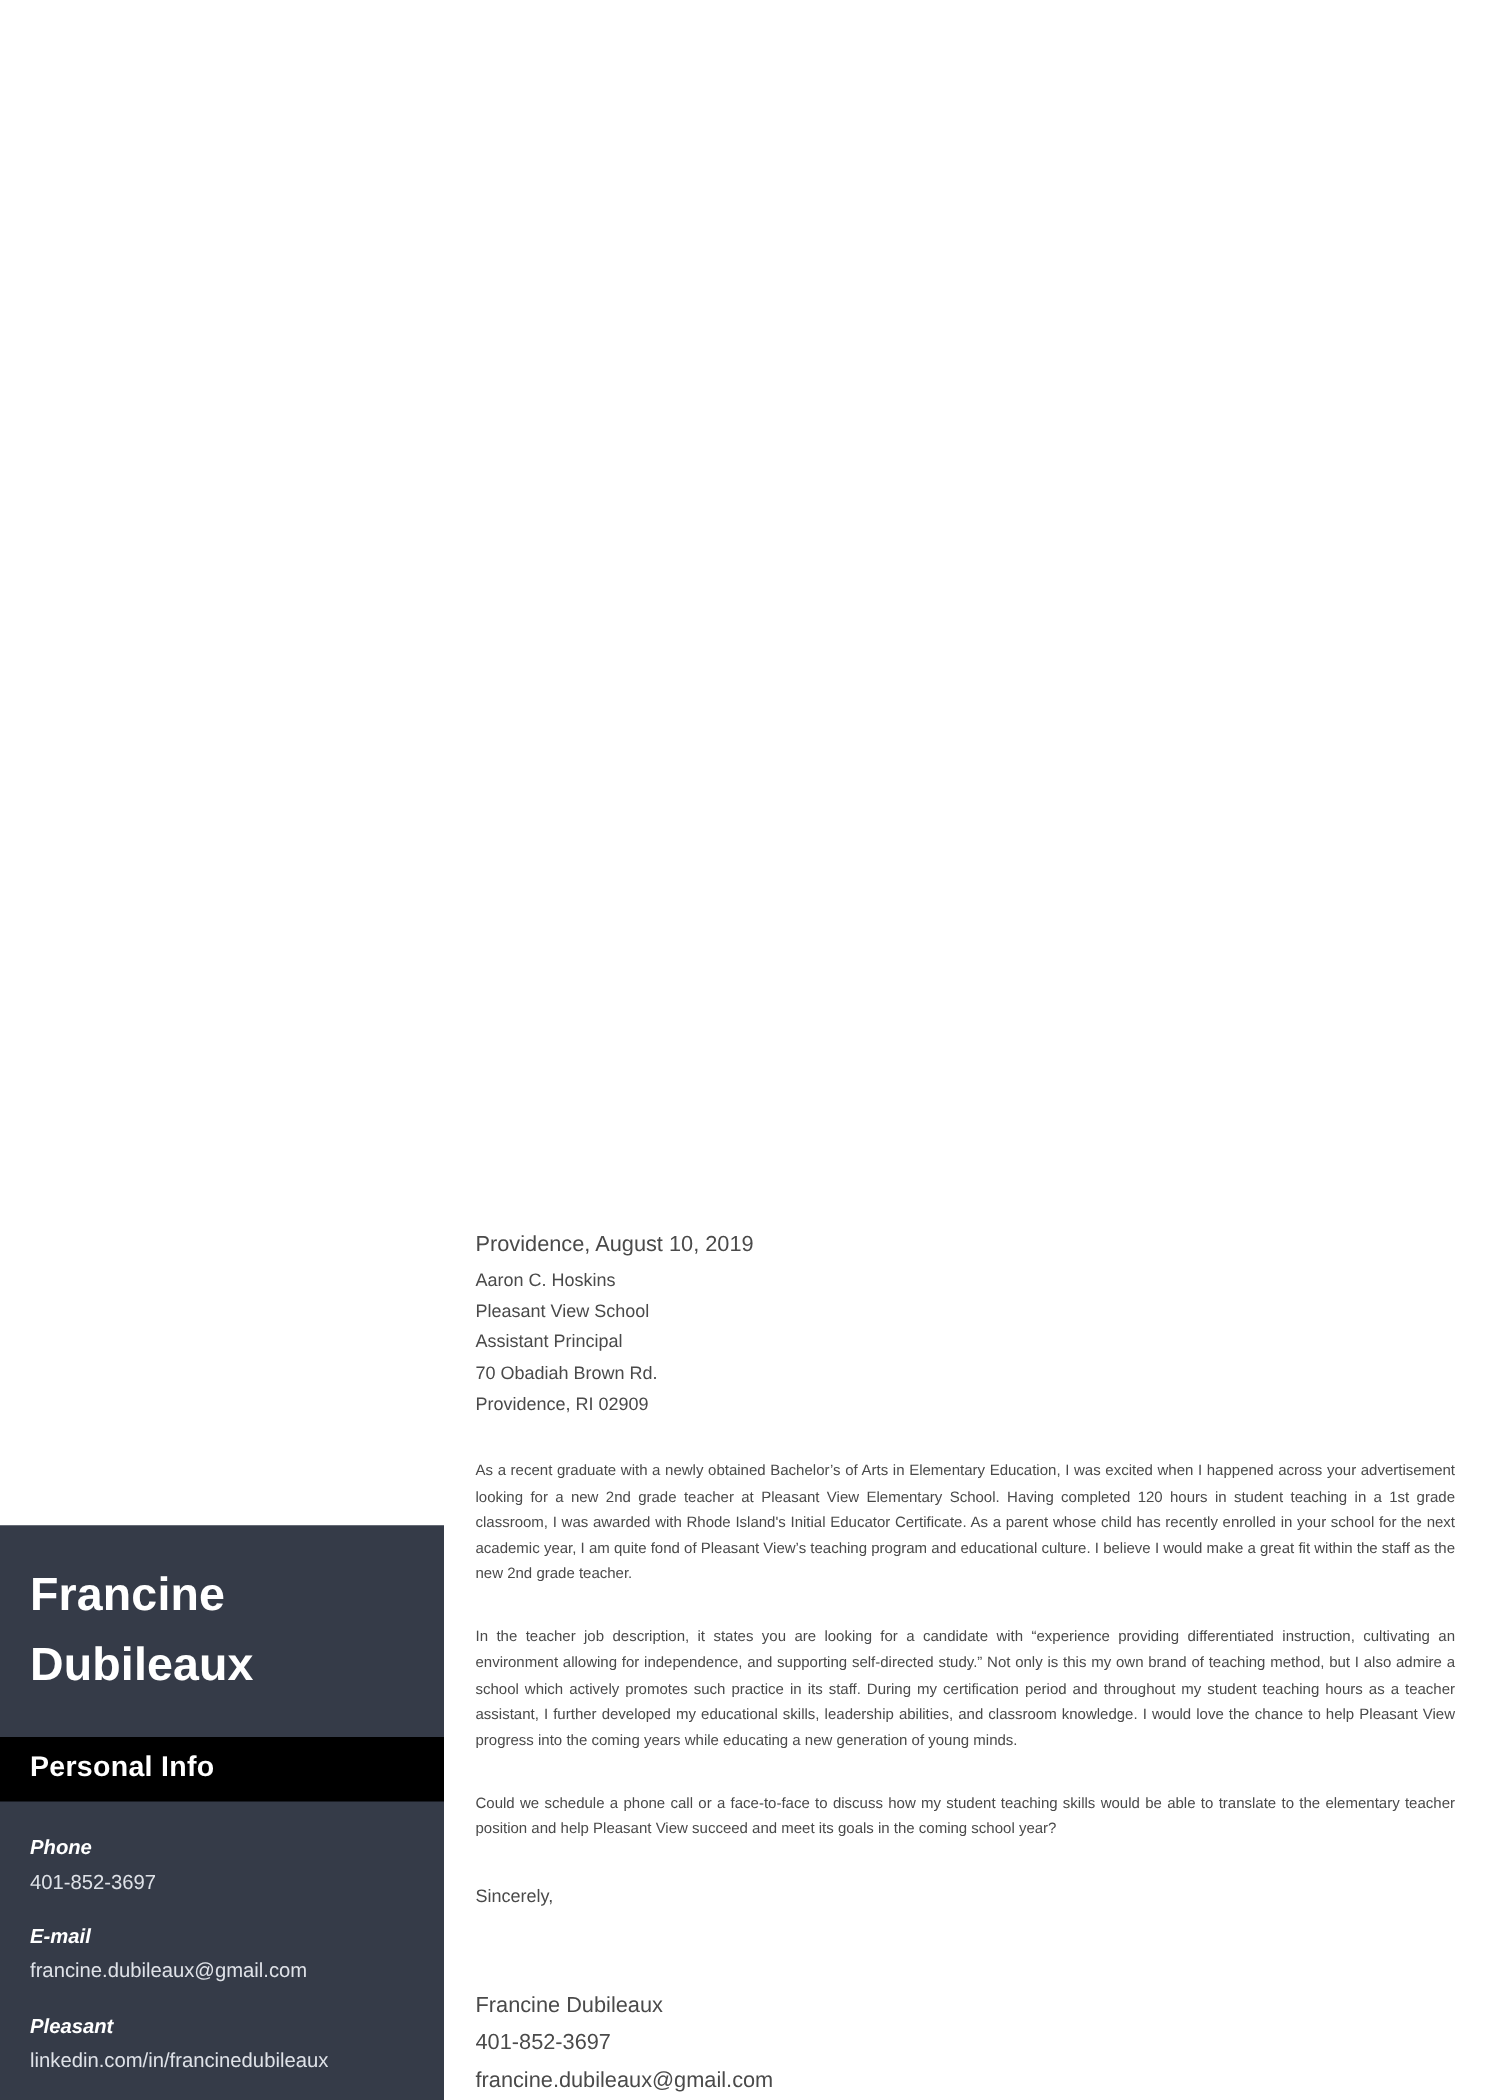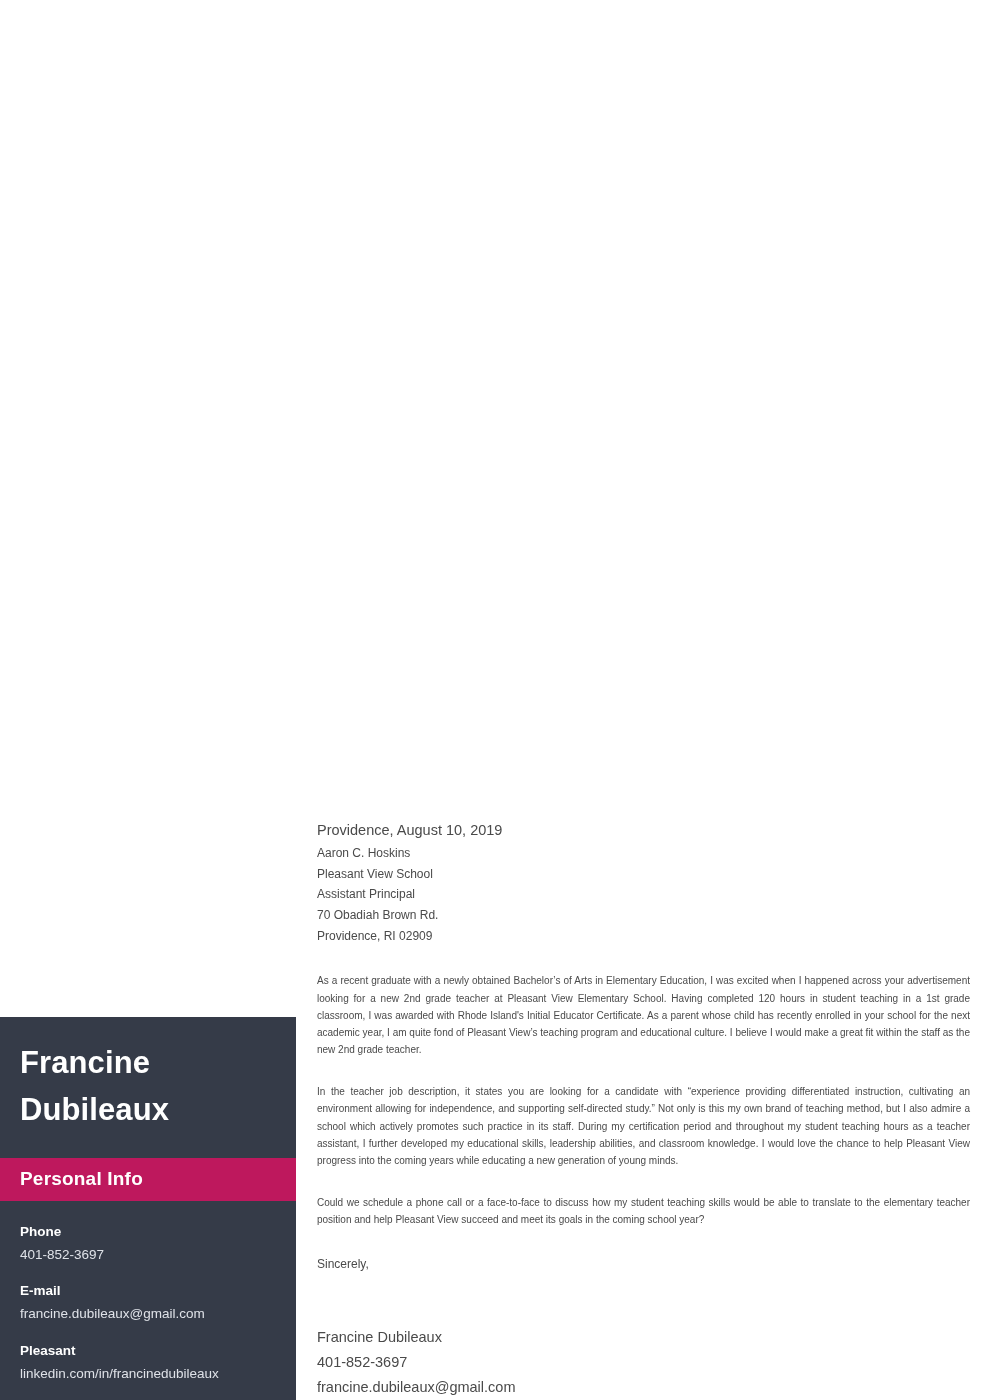--- a/index.html
+++ b/index.html
@@ -37,41 +37,42 @@
   }
   .sidebar-name {
     font-size: 31px;
     line-height: 1.52;
     font-weight: bold;
     color: #ffffff;
     letter-spacing: 0.1px;
     margin: 0;
   }
   .section-band {
-    background: #be185d;
+    background: #000000;
     padding: 10px 20px 11px 20px;
   }
   .section-band-title {
     font-size: 19px;
     font-weight: bold;
     color: #ffffff;
     letter-spacing: 0.2px;
   }
   .sidebar-body {
     padding: 21px 20px 0 20px;
   }
   .info-item {
     margin-bottom: 16px;
   }
   .info-label {
     font-size: 13.5px;
     font-weight: bold;
     color: #ffffff;
     line-height: 1.5;
     margin-bottom: 3px;
+    font-style: italic;
   }
   .info-value {
     font-size: 13.5px;
     color: #dfe2e8;
     line-height: 1.5;
     word-break: break-word;
   }
 
   
   .letter {

